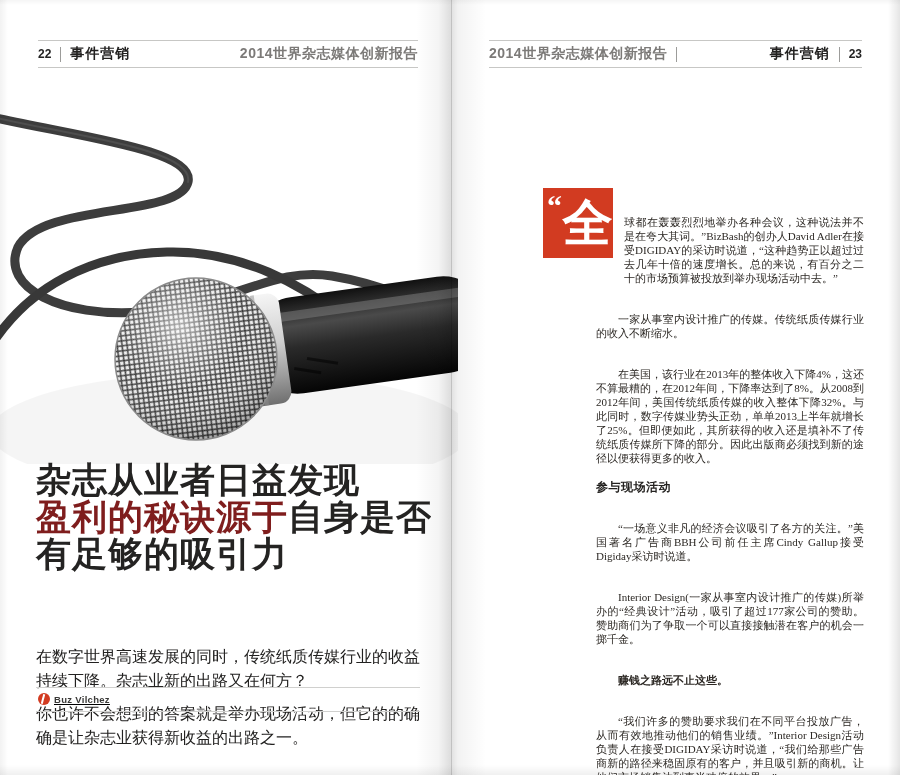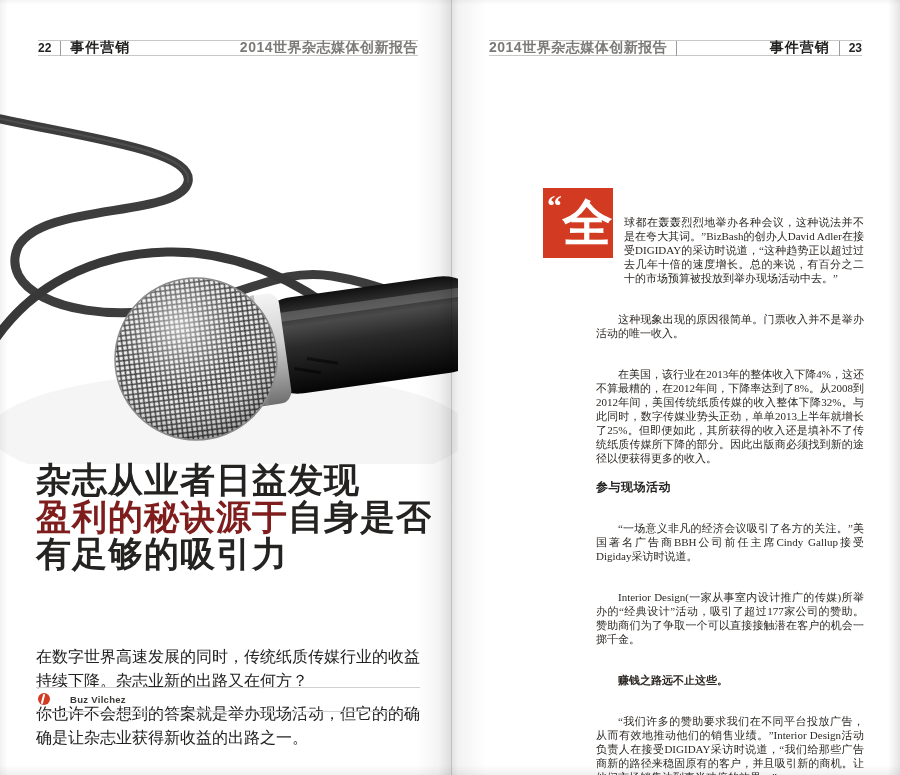--- a/index.html
+++ b/index.html
@@ -18,21 +18,21 @@
     background:linear-gradient(270deg, rgba(0,0,0,0.10), rgba(0,0,0,0)); }
   .edge-left { position:absolute; left:0; top:0; width:8px; height:775px; pointer-events:none;
     background:linear-gradient(90deg, rgba(0,0,0,0.05), rgba(0,0,0,0)); }
   .edge-bottom { position:absolute; left:0; bottom:0; width:900px; height:10px; pointer-events:none;
     background:linear-gradient(0deg, rgba(0,0,0,0.06), rgba(0,0,0,0)); }
   .edge-top { position:absolute; left:0; top:0; width:900px; height:5px; pointer-events:none;
     background:linear-gradient(180deg, rgba(0,0,0,0.04), rgba(0,0,0,0)); }
 
   
   .running-header {
-    position:absolute; top:40px; height:16px;
+    position:absolute; top:40px; height:28px;
     border-top:1px solid #c7c7c5; border-bottom:1px solid #c7c7c5;
     display:flex; align-items:center; gap:9px;
   }
   .rh-left  { left:38px;  width:380px; }
   .rh-right { left:489px; width:373px; }
   .pg-num { font-size:12px; font-weight:bold; color:#232323; }
   .vdiv { width:1px; height:15px; background:#9c9c9a; }
   .section-name { font-size:14px; font-weight:bold; color:#222120; letter-spacing:1px; }
   .report-title { font-size:14px; font-weight:bold; color:#7c7a78; letter-spacing:0.5px; }
   .rh-spacer { flex:1; }
@@ -52,21 +52,21 @@
   .intro {
     position:absolute; left:36px; top:598px; width:388px;
     font-size:16px; line-height:24px; color:#222120; font-weight:500;margin-top:47px;
   }
   .intro p + p { margin-top:9px; }
 
   
   .byline {
     position:absolute; left:36px; top:687px; width:384px;
     border-top:1px solid #d0d0ce; border-bottom:1px solid #d0d0ce;
-    display:flex; align-items:center; gap:20px; padding:5px 0 6px 2px;
+    display:flex; align-items:center; gap:4px; padding:5px 0 6px 2px;text-decoration:underline;
   }
   .byline-icon { position:relative; width:12px; height:12px; border-radius:50%; background:#d23b21; flex:0 0 auto; }
   .byline-icon::after { content:""; position:absolute; left:4px; top:1px; width:2px; height:10px; background:#ffffff; transform:rotate(14deg); }
   .byline-name { font-size:9.5px; font-weight:bold; color:#3a3937; letter-spacing:0.3px; }
 
   
   .article {
     position:relative; position:absolute; left:596px; top:188px; width:268px;
     font-family:"Liberation Serif","DejaVu Serif",serif;
     font-size:11px; line-height:14px; color:#2c2824; text-align:justify;
@@ -175,21 +175,21 @@
     <span class="vdiv"></span>
     <span class="pg-num">23</span>
   </div>
 
   <div class="article">
     <div class="dropcap-box">
       <span class="dropcap-quote">“</span>
       <span class="dropcap-char">全</span>
     </div>
     <p class="no-indent"><span class="dropcap-float"></span><span>球都在轰轰烈烈地举办各种会议，这种说法并不是在夸大其词。”BizBash的创办人David Adler在接受DIGIDAY的采访时说道，“这种趋势正以超过过去几年十倍的速度增长。总的来说，有百分之二十的市场预算被投放到举办现场活动中去。”</span></p>
-    <p>这种现象出现的原因很简单。门票收入并不是举办活动的唯一收入。</p>
+    <p>一家从事室内设计推广的传媒。传统纸质传媒行业的收入不断缩水。</p>
     <p>在美国，该行业在2013年的整体收入下降4%，这还不算最糟的，在2012年间，下降率达到了8%。从2008到2012年间，美国传统纸质传媒的收入整体下降32%。与此同时，数字传媒业势头正劲，单单2013上半年就增长了25%。但即便如此，其所获得的收入还是填补不了传统纸质传媒所下降的部分。因此出版商必须找到新的途径以便获得更多的收入。</p>
     <div class="sub-heading">参与现场活动</div>
     <p>“一场意义非凡的经济会议吸引了各方的关注。”美国著名广告商BBH公司前任主席Cindy Gallup接受Digiday采访时说道。</p>
     <p>Interior Design(一家从事室内设计推广的传媒)所举办的“经典设计”活动，吸引了超过177家公司的赞助。赞助商们为了争取一个可以直接接触潜在客户的机会一掷千金。</p>
     <p class="bold-line">赚钱之路远不止这些。</p>
     <p>“我们许多的赞助要求我们在不同平台投放广告，从而有效地推动他们的销售业绩。”Interior Design活动负责人在接受DIGIDAY采访时说道，“我们给那些广告商新的路径来稳固原有的客户，并且吸引新的商机。让他们市场销售达到事半功倍的效果。”</p>
     <p>“一场现场活动能够让读者近距离地了解他们喜欢</p>
   </div>
 
   <div class="gutter"></div>

